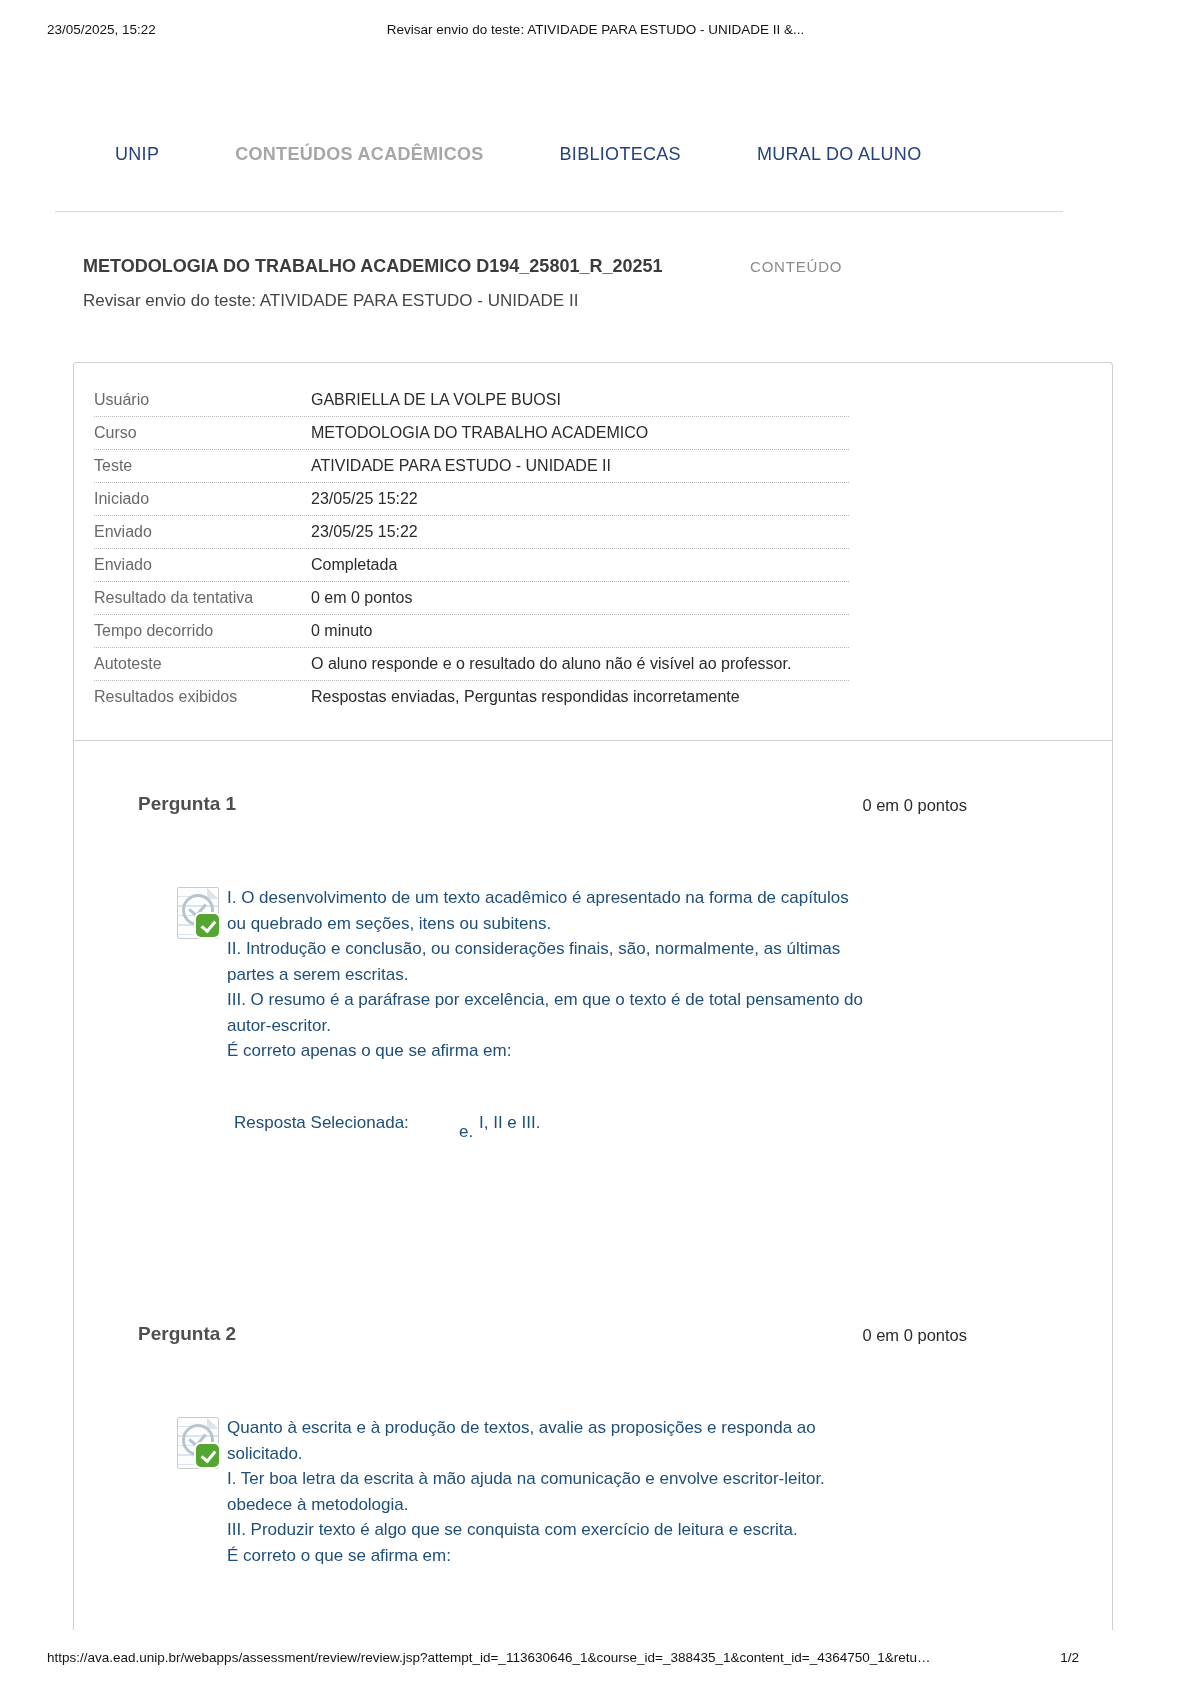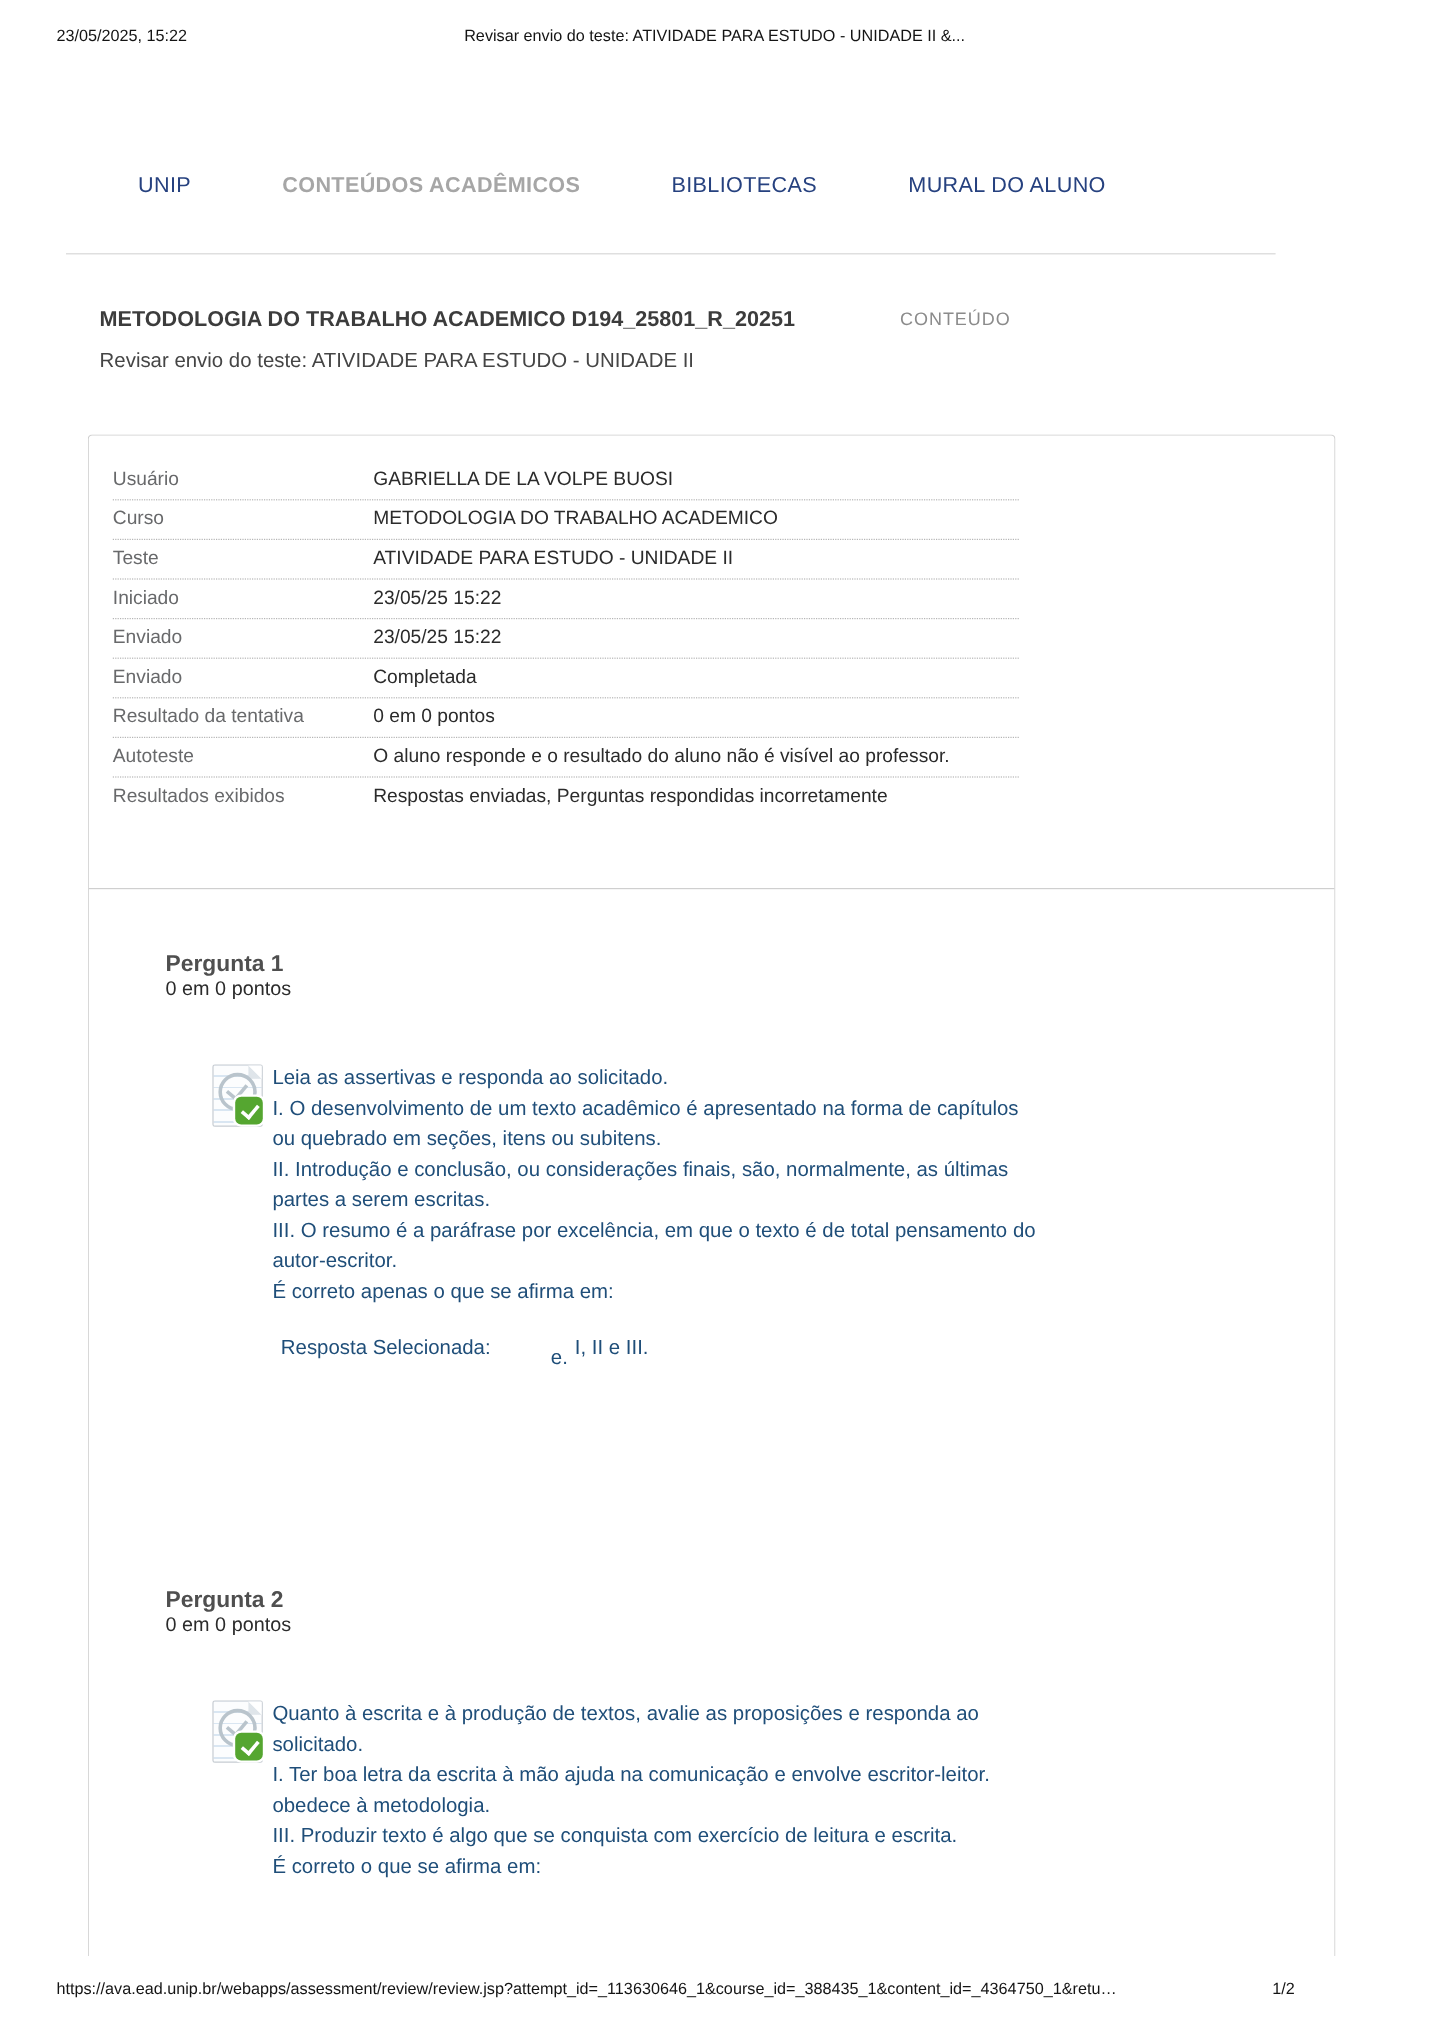--- a/index.html
+++ b/index.html
@@ -44,21 +44,21 @@
   }
   .info-section{box-sizing:border-box;height:378px;padding:21px 0 0 20px;border-bottom:1px solid var(--border-gray);}
   .info-row{width:755px;height:32px;display:flex;align-items:center;border-bottom:1px dotted #b5b5b5;font-size:16px;}
   .info-row:last-child{border-bottom:none;}
   .info-label{width:217px;flex:none;color:var(--label-gray);}
   .info-value{color:var(--value-dark);}
   
   .question{position:absolute;left:0;width:100%;}
   .q1{top:430px;}
   .q2{top:960px;}
-  .q-head{display:flex;justify-content:space-between;align-items:flex-start;padding:0 145px 0 64px;flex-direction:column;}
+  .q-head{display:flex;justify-content:space-between;align-items:flex-end;padding:0 145px 0 64px;}
   .q-title{font-size:19px;font-weight:700;color:var(--heading-gray);}
   .q-points{font-size:16.5px;color:var(--value-dark);}
   .q-body{position:absolute;left:103px;top:92px;width:780px;}
   .q-text{margin-left:50px;font-size:17px;line-height:25.5px;color:var(--question-blue);}
   .q-answer{position:absolute;left:160px;top:320px;height:40px;font-size:17px;color:var(--question-blue);}
   .answer-label{position:absolute;left:0;top:0;white-space:nowrap;}
   .answer-letter{position:absolute;left:225px;top:9px;}
   .answer-text{position:absolute;left:245px;top:0;white-space:nowrap;}
   
   .note-icon{position:absolute;left:0;top:2px;width:42px;height:52px;}
@@ -119,20 +119,24 @@
       </div>
       <div class="info-row">
         <span class="info-label">Enviado</span>
         <span class="info-value">Completada</span>
       </div>
       <div class="info-row">
         <span class="info-label">Resultado da tentativa</span>
         <span class="info-value">0 em 0 pontos</span>
       </div>
       <div class="info-row">
+        <span class="info-label">Tempo decorrido</span>
+        <span class="info-value">0 minuto</span>
+      </div>
+      <div class="info-row">
         <span class="info-label">Autoteste</span>
         <span class="info-value">O aluno responde e o resultado do aluno não é visível ao professor.</span>
       </div>
       <div class="info-row">
         <span class="info-label">Resultados exibidos</span>
         <span class="info-value">Respostas enviadas, Perguntas respondidas incorretamente</span>
       </div>
     </div>
 
     <div class="question q1">
@@ -141,21 +145,20 @@
         <span class="q-points">0 em 0 pontos</span>
       </div>
       <div class="q-body">
         <span class="note-icon">
           <span class="paper"></span>
           <span class="paper-fold"></span>
           <span class="check-circle"></span>
           <span class="check-badge"></span>
         </span>
         <div class="q-text">
-          <div>Leia as assertivas e responda ao solicitado.</div>
           <div>I. O desenvolvimento de um texto acadêmico é apresentado na forma de capítulos</div>
           <div>ou quebrado em seções, itens ou subitens.</div>
           <div>II. Introdução e conclusão, ou considerações finais, são, normalmente, as últimas</div>
           <div>partes a serem escritas.</div>
           <div>III. O resumo é a paráfrase por excelência, em que o texto é de total pensamento do</div>
           <div>autor-escritor.</div>
           <div>É correto apenas o que se afirma em:</div>
         </div>
       </div>
       <div class="q-answer">

